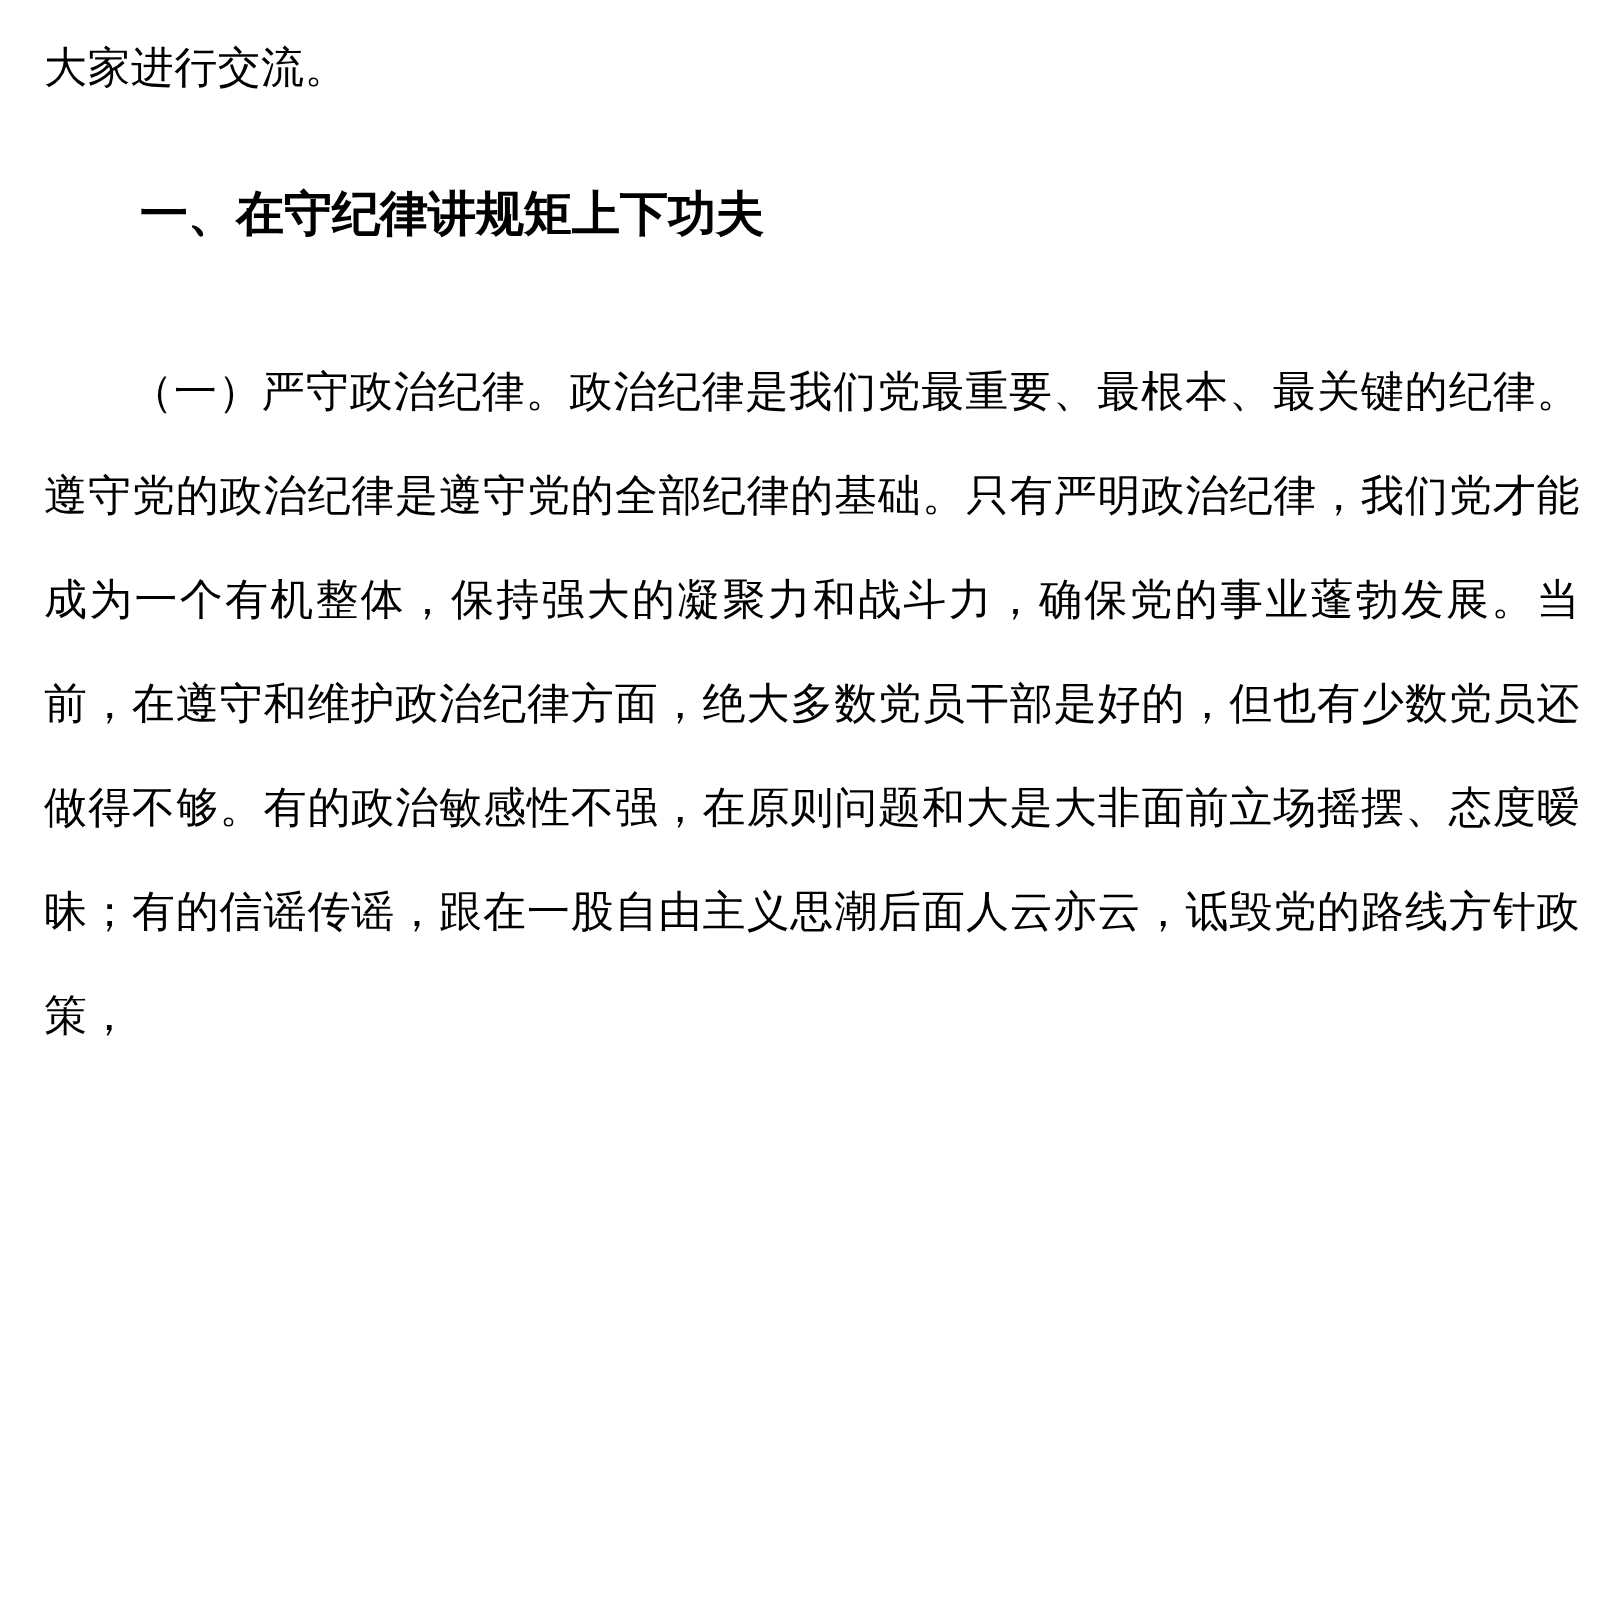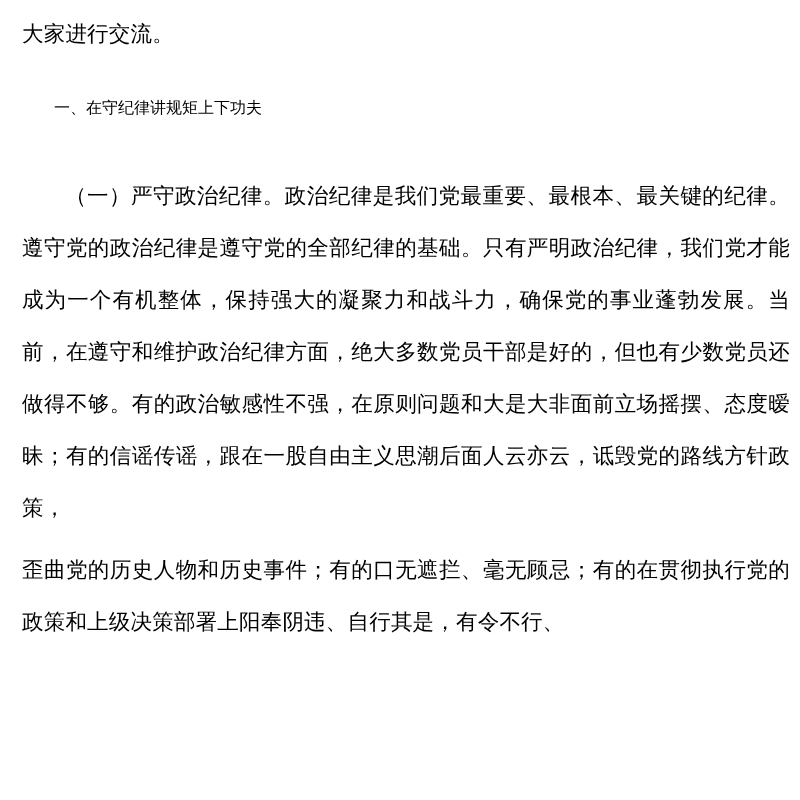--- a/index.html
+++ b/index.html
@@ -26,25 +26,25 @@
     text-align: justify;
     text-justify: inter-ideograph;
     letter-spacing: 0.2px;
     margin: 0;
     white-space: pre-wrap;
   }
   .para.indent {
     text-indent: 2em;
   }
   .heading {
-    font-size: 16px;
+    font-size: 24px;
     line-height: 52px;
     text-indent: 2em;
     margin: 0;
-    font-weight: normal;
+    font-weight: bold;
   }
   .spacer-lg { height: 36px; }
   .spacer-md { height: 22px; }
   .spacer-sm { height: 10px; }
 </style>
 </head>
 <body>
 
 <div class="page">
   <div class="doc-body">
@@ -55,16 +55,15 @@
 
     <h2 class="heading">一、在守纪律讲规矩上下功夫</h2>
 
     <div class="spacer-lg"></div>
 
 
     <p class="para indent">（一）严守政治纪律。政治纪律是我们党最重要、最根本、最关键的纪律。遵守党的政治纪律是遵守党的全部纪律的基础。只有严明政治纪律，我们党才能成为一个有机整体，保持强大的凝聚力和战斗力，确保党的事业蓬勃发展。当前，在遵守和维护政治纪律方面，绝大多数党员干部是好的，但也有少数党员还做得不够。有的政治敏感性不强，在原则问题和大是大非面前立场摇摆、态度暧昧；有的信谣传谣，跟在一股自由主义思潮后面人云亦云，诋毁党的路线方针政策，</p>
 
     <div class="spacer-sm"></div>
 
-    <p class="para">歪曲党的历史人物和历史事件；有的口无遮拦、毫无顾忌；有的在贯彻执行党的政策和上级决策部署上阳奉阴违、自行其是，有令不行、</p>
 
   </div>
 </div>
 
 </body></html>

